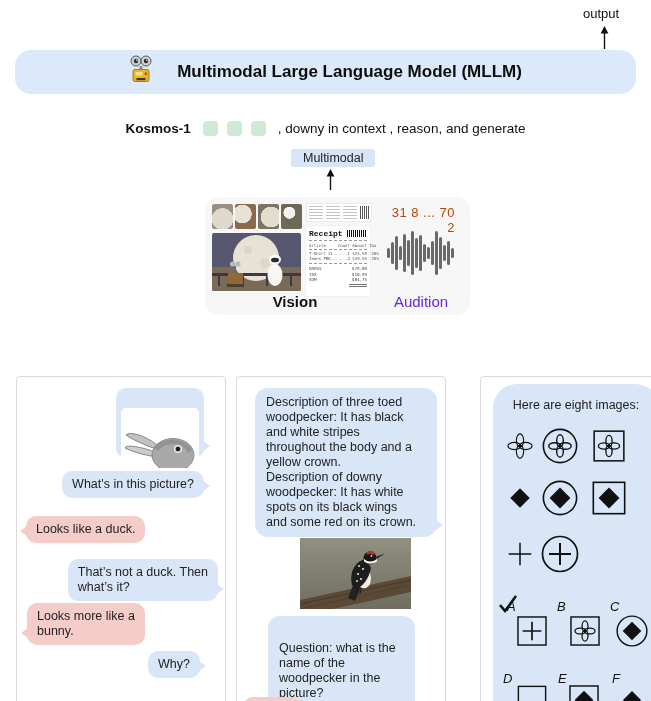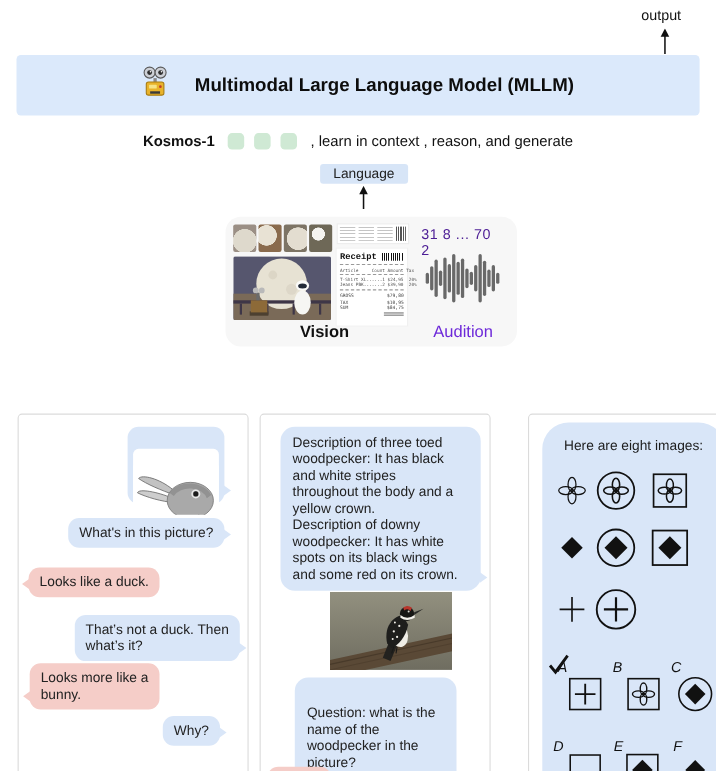--- a/index.html
+++ b/index.html
@@ -7,22 +7,22 @@
     --chip-blue:#d7e5f7; --square-green:#cfe9d4; --waveform-gray:#696969;
   }
   html,body{margin:0;padding:0;background:#fff;}
   #stage{position:relative;width:651px;height:701px;background:#fff;
          font-family:"Liberation Sans",sans-serif;color:#1c1c1c;overflow:hidden;}
   .abs{position:absolute;}
 
   
   #output-label{left:583px;top:6px;font-size:13px;color:#111;}
   #output-arrow{left:599px;top:26px;}
-  #mllm-banner{left:15px;top:50px;width:621px;height:55px;background:var(--banner-blue);
-               border-radius:4px;display:flex;align-items:center;justify-content:center;gap:24px;}
+  #mllm-banner{left:15px;top:50px;width:621px;height:44px;background:var(--banner-blue);
+               border-radius:16px;display:flex;align-items:center;justify-content:center;gap:24px;}
   #mllm-title{font-size:17px;font-weight:bold;color:#0d0d0d;}
 
   
   #tagline{left:0;top:121px;width:651px;display:flex;align-items:center;justify-content:center;
            font-size:13.5px;color:#111;white-space:pre;}
   .green-sq{width:15px;height:15px;border-radius:4px;background:var(--square-green);display:inline-block;}
   #squares{display:inline-flex;gap:9px;margin:0 12px;}
 
   #embedding-chip{left:291px;top:149px;background:var(--chip-blue);border-radius:3px;
                   padding:2px 12px;font-size:12.5px;color:#222;}
@@ -33,21 +33,21 @@
   #thumbs{left:7px;top:7px;display:flex;gap:2px;}
   .thumb{width:21px;height:25px;border-radius:2px;}
   .t1{background:radial-gradient(circle at 50% 60%,#ded9cc 0 58%,#9b8f85 60%);}
   .t2{background:radial-gradient(circle at 35% 40%,#e8e2d4 0 45%,#8a6b4d 47%);}
   .t3{background:radial-gradient(circle at 62% 52%,#e3ddd0 0 55%,#7d7465 57%);}
   .t4{background:radial-gradient(circle at 40% 35%,#f4f3ef 0 28%,#6e6857 30%);}
   #receipt-thumb{left:101px;top:6px;width:66px;height:19px;background:#fff;border:1px solid #ececec;
                  display:flex;gap:3px;padding:2px;box-sizing:border-box;}
   .rt-col{flex:1;background:repeating-linear-gradient(#c4c4c4 0 1px,transparent 1px 3px);}
   .rt-bar{width:9px;background:repeating-linear-gradient(90deg,#555 0 1px,transparent 1px 2px);}
-  #digits{left:178px;top:8px;width:72px;text-align:left;font-size:13px;color:#4c1d95;letter-spacing:.5px;}
+  #digits{left:178px;top:8px;width:72px;text-align:right;font-size:13px;color:#c2410c;letter-spacing:.5px;}
   #movie{left:7px;top:36px;width:89px;height:58px;border-radius:2px;overflow:hidden;}
   #receipt{left:100px;top:28px;width:66px;height:72px;background:#fff;border:1px solid #f0f0f0;
            box-sizing:border-box;padding:3px 3px 0 3px;font-family:"DejaVu Sans Mono",monospace;}
   #receipt-head{display:flex;justify-content:space-between;align-items:center;}
   #receipt-title{font-family:Liberation Mono, monospace;font-weight:bold;font-size:8px;color:#111;}
   #receipt-barcode{width:20px;height:7px;background:repeating-linear-gradient(90deg,#111 0 1px,transparent 1px 2px);}
   .r-dash{border-top:1px dashed #999;margin:2px 0;}
   .receipt-line{font-size:4px;line-height:5px;color:#555;white-space:pre;}
   .r-tot{display:flex;justify-content:space-between;font-size:4.2px;line-height:5.5px;color:#444;}
   #r-underline{width:18px;border-top:1px solid #777;border-bottom:1px solid #777;height:1.5px;margin-left:auto;margin-top:1px;}
@@ -125,24 +125,24 @@
     <span id="mllm-title">Multimodal Large Language Model (MLLM)</span>
   </div>
 
   <div class="abs" id="tagline">
     <b>Kosmos-1</b>
     <span id="squares">
       <span class="green-sq"></span>
       <span class="green-sq"></span>
       <span class="green-sq"></span>
     </span>
-    <span>, learn in context , reason, and generate</span>
-  </div>
-
-  <div class="abs" id="embedding-chip">Language</div>
+    <span>, downy in context , reason, and generate</span>
+  </div>
+
+  <div class="abs" id="embedding-chip">Multimodal</div>
   <div class="abs" id="embedding-arrow">
     <svg width="11" height="21" viewBox="0 0 11 21">
         <line x1="5.5" y1="21" x2="5.5" y2="6" stroke="#111" stroke-width="1.4"></line>
         <polygon points="5.5,0 1.6,7.5 9.4,7.5" fill="#111"></polygon>
       </svg>
   </div>
 
   <div class="abs" id="modality-card">
     <div class="abs" id="thumbs">
       <div class="thumb t1"></div>

